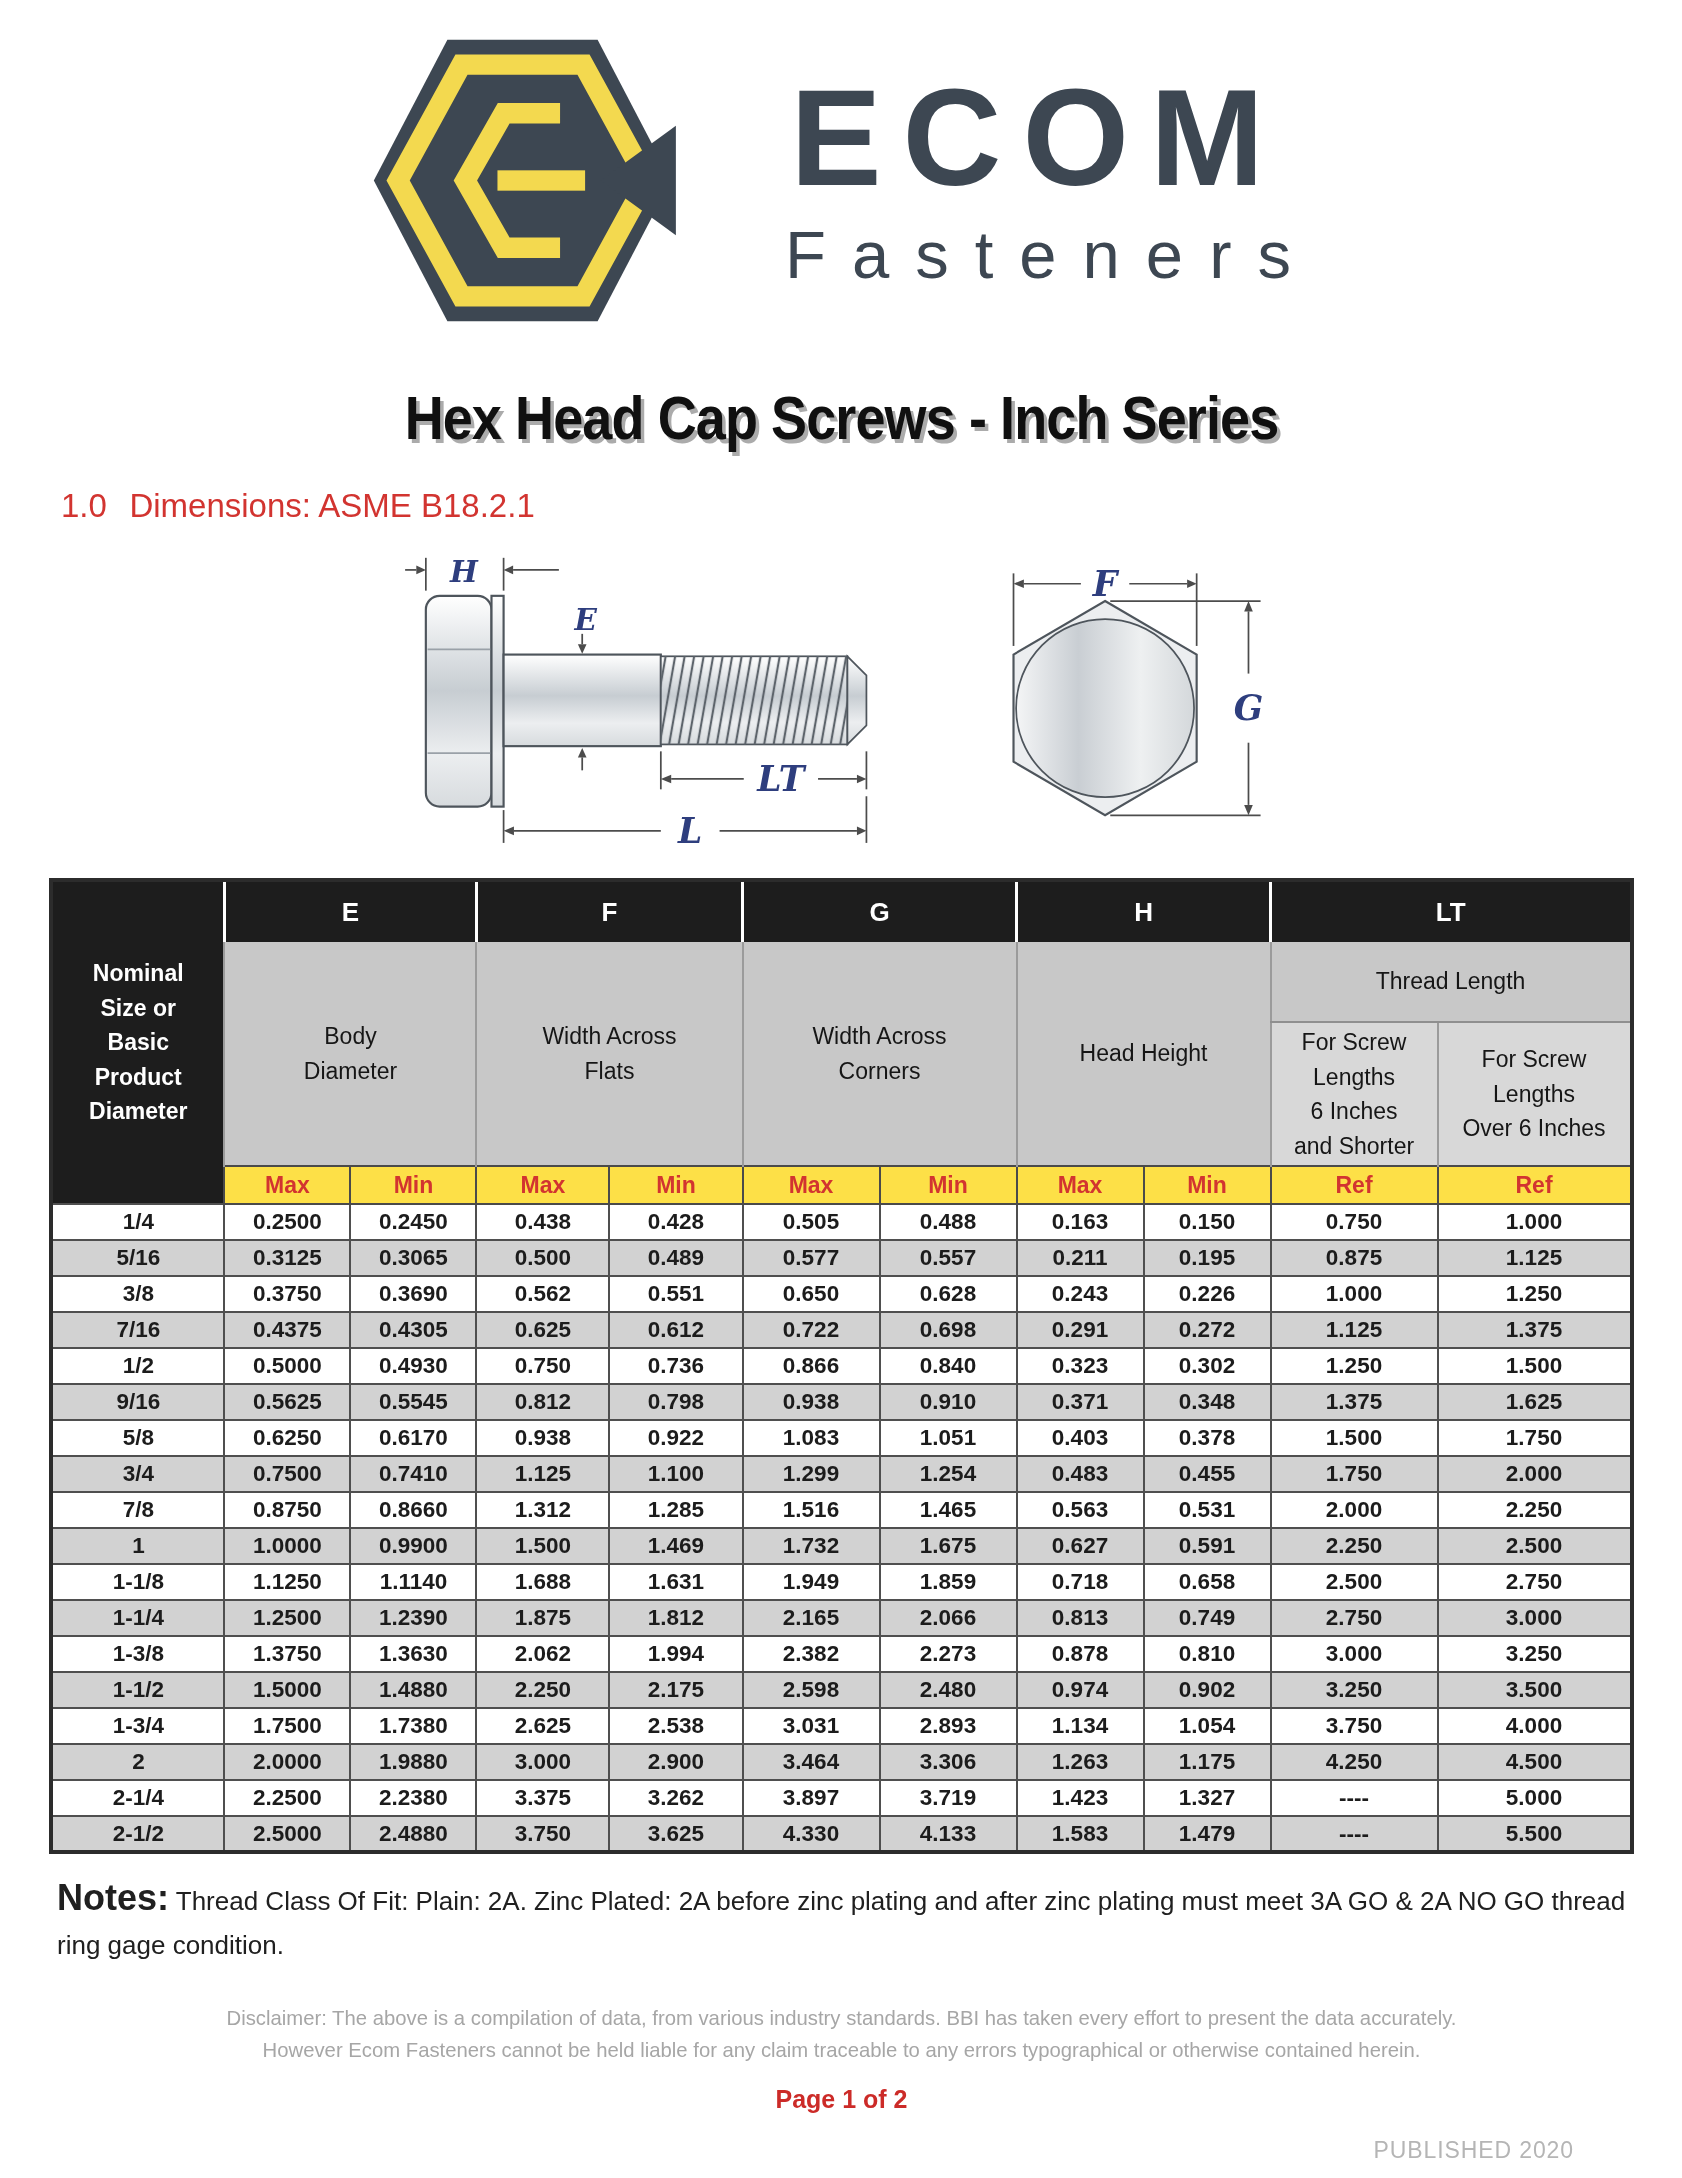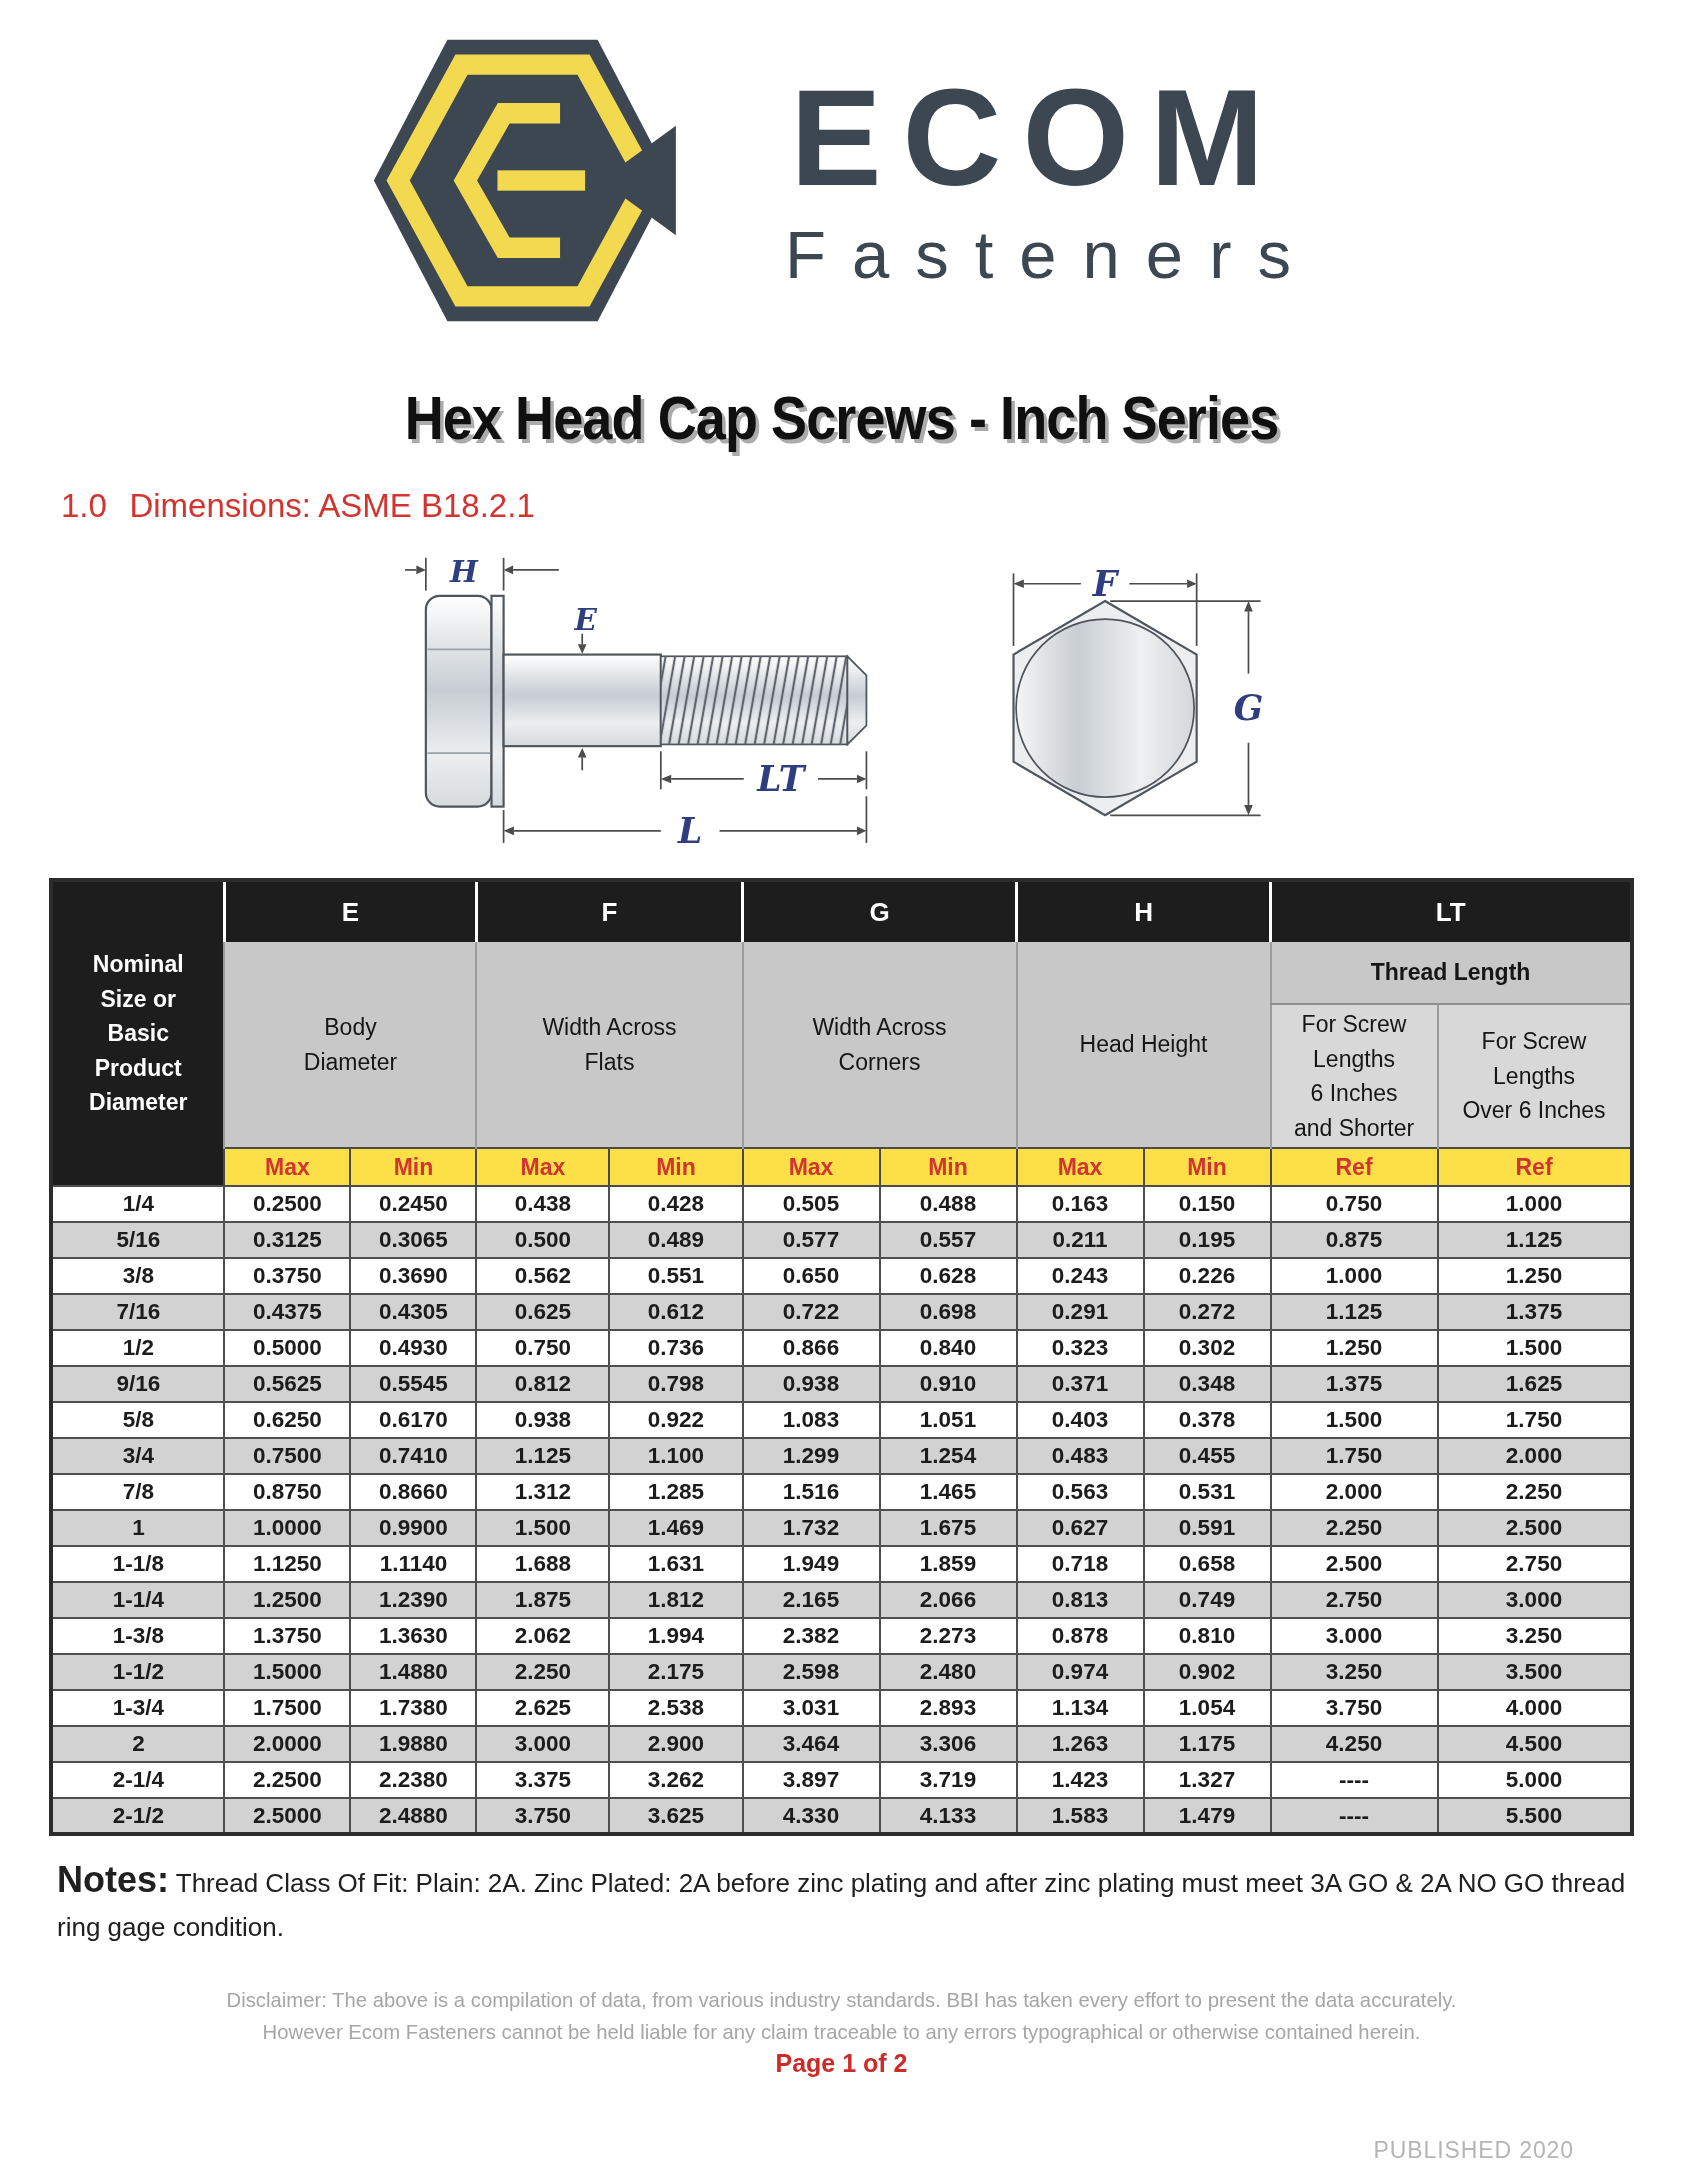--- a/index.html
+++ b/index.html
@@ -68,22 +68,22 @@
   th.grp{
     background:var(--header_black);color:#ffffff;font-weight:700;font-size:26px;
     height:62px;border-left:3.5px solid #ffffff;
   }
   th.sub{
     background:var(--band_gray);color:#161616;font-weight:400;font-size:23px;
     vertical-align:bottom;white-space:pre-line;line-height:1.5;padding-bottom:8.6px;
     border-left:2.6px solid #9b9b9b;
   }
   th.tl{
-    background:var(--band_gray);color:#161616;font-weight:700;font-size:23px;
-    height:62px;vertical-align:middle;border-left:2.6px solid #9b9b9b;
+    background:var(--band_gray);color:#161616;font-weight:400;font-size:23px;
+    height:80px;vertical-align:middle;border-left:2.6px solid #9b9b9b;
     border-bottom:2.6px solid #8f8f8f;
   }
   th.screw{
     background:var(--subcell_gray);color:#161616;font-weight:400;font-size:23px;
     height:144px;vertical-align:middle;white-space:pre-line;line-height:1.5;
     border-left:2.6px solid #9b9b9b;
   }
   th.mm{
     background:#fde047;color:var(--accent_red);font-weight:700;font-size:23px;
     height:38px;border:2.2px solid var(--border_dark);
@@ -94,21 +94,21 @@
   tbody tr:nth-child(even){background:var(--stripe_gray);}
 
   
   .notes{margin:15.6px 57px 0;font-size:26px;line-height:1.55;color:#202020;}
   .notes .notes-label{font-weight:700;font-size:36px;}
   .disclaimer{
     width:1297px;margin:36px auto 0;text-align:center;
     font-size:20.3px;line-height:1.6;color:var(--muted_gray);
   }
   .page-indicator{
-    text-align:center;margin-top:0;font-size:25px;font-weight:700;color:#cc2b28;
+    text-align:center;margin-top:18px;font-size:25px;font-weight:700;color:#cc2b28;
   }
   .published{
     position:absolute;right:109px;bottom:14px;
     font-size:23px;color:var(--published_gray);letter-spacing:0.9px;
   }
 </style>
 </head>
 <body>
 
 <div class="logo-row">

